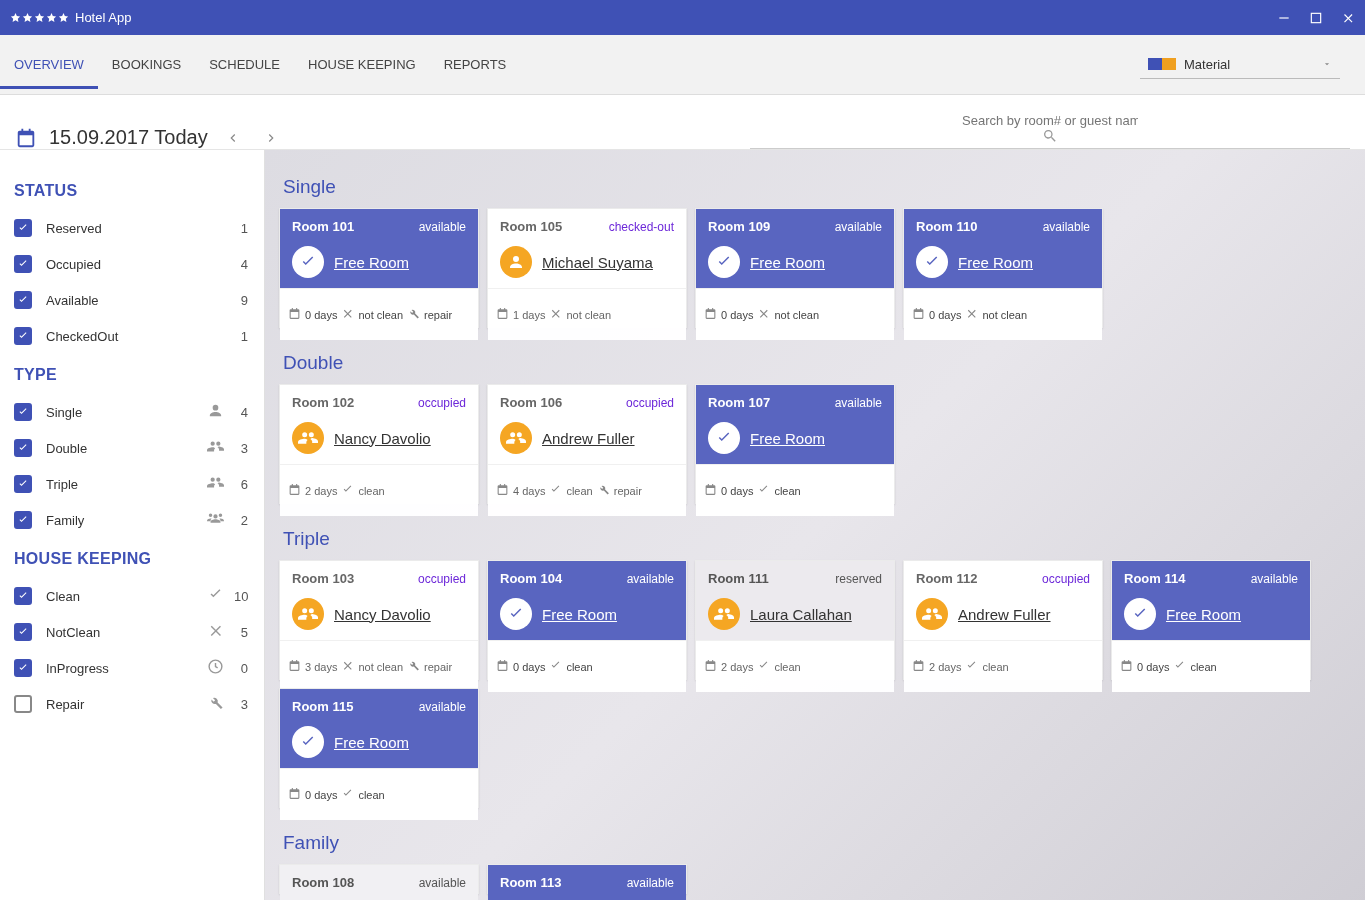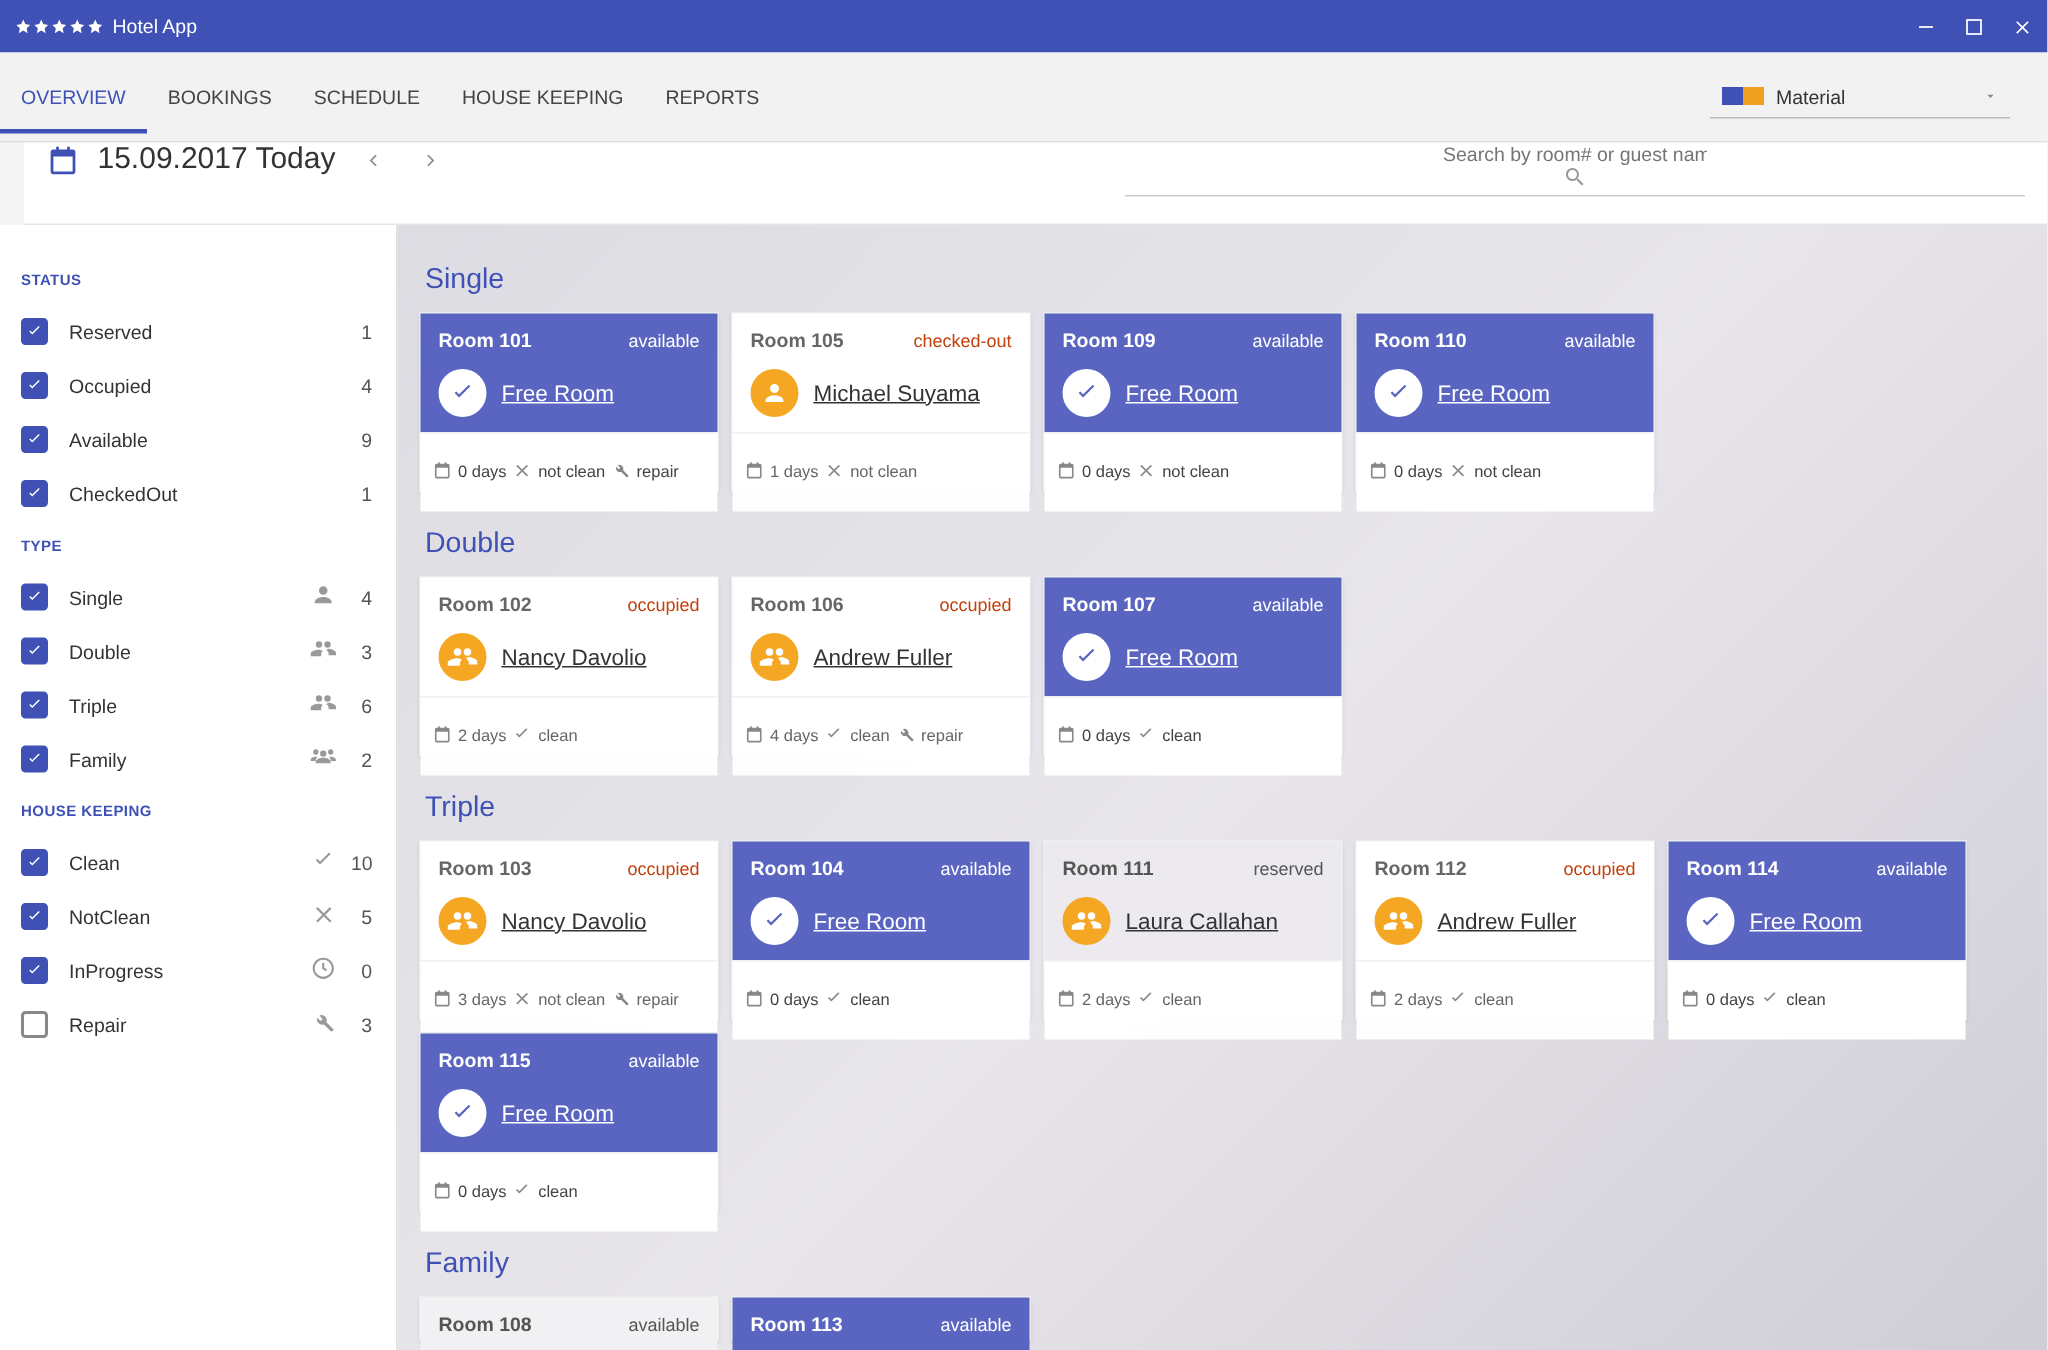--- a/index.html
+++ b/index.html
@@ -18,35 +18,35 @@
 .tab { padding: 0 14px; height: 48px; line-height: 48px; cursor: pointer; color: #444; font-size: 13px; text-transform: uppercase; }
 .tab.active { color: #3f51b5; border-bottom: 3px solid #3f51b5; font-weight: 500; }
 .theme-selector { margin-left: auto; margin-right: 25px; display: flex; align-items: center; gap: 8px; border-bottom: 1px solid #bbb; padding: 6px 8px; width: 200px; cursor: pointer; }
 .theme-swatch { display: flex; }
 .theme-swatch div:first-child { width: 14px; height: 12px; background: #3f51b5; }
 .theme-swatch div:last-child { width: 14px; height: 12px; background: #f0a020; }
 .theme-selector .label { color: #333; }
 .theme-selector svg { margin-left: auto; width: 10px; height: 10px; fill: #888; }
 
 
-.toolbar-row { background: #fff; height: 55px; display: flex; align-items: flex-start; padding: 0 15px; border-bottom: 1px solid #e5e5e5; margin-left: 16px; }
+.toolbar-row { background: #fff; height: 55px; display: flex; align-items: flex-end; padding: 0 15px; border-bottom: 1px solid #e5e5e5; }
 .date-area { display: flex; align-items: center; gap: 12px; }
 .date-area .cal-icon { width: 22px; height: 22px; fill: #3f51b5; }
 .date-area .date-text { font-size: 20px; color: #333; }
 .date-area .chev { width: 14px; height: 14px; fill: #888; cursor: pointer; margin: 0 6px; }
 .search-wrap { margin-left: auto; display: flex; align-items: center; border-bottom: 1px solid #ccc; width: 600px; padding-bottom: 4px; flex-direction: column; }
 .search-wrap input { border: none; outline: none; flex: 1; font-size: 13px; color: #666; background: transparent; }
 .search-wrap svg { width: 16px; height: 16px; fill: #999; }
 
 
 .body-area { display: flex; height: calc(900px - 35px - 48px - 55px); }
 
 
 .sidebar { width: 265px; background: #fff; border-right: 1px solid #e0e0e0; padding: 20px 16px 20px 14px; overflow-y: auto; }
-.filter-section-title { color: #3f51b5; font-weight: 600; font-size: 10px; margin: 12px 0 10px; letter-spacing: .3px; }
+.filter-section-title { color: #3f51b5; font-weight: 600; font-size: 16px; margin: 12px 0 10px; letter-spacing: .3px; }
 .filter-row { display: flex; align-items: center; height: 36px; cursor: pointer; }
 .cb { width: 18px; height: 18px; border: 2px solid #3f51b5; border-radius: 3px; display: flex; align-items: center; justify-content: center; margin-right: 14px; background: #3f51b5; }
 .cb svg { width: 12px; height: 12px; fill: white; }
 .cb.unchecked { background: #fff; border-color: #888; }
 .filter-label { color: #333; flex: 1; }
 .filter-icon { width: 17px; height: 17px; fill: #999; margin-right: 10px; }
 .filter-count { color: #555; width: 14px; text-align: right; }
 
 
 .main { flex: 1; overflow-y: auto; padding: 18px 10px 20px 14px; background: linear-gradient(135deg,#dddce2 0%,#e8e6eb 50%,#cfcdd4 100%); position: relative; }
@@ -67,21 +67,21 @@
 .badge-users { background: #f5a623; }
 .badge-users svg { width: 20px; height: 20px; fill: #fff; }
 .card-name { font-size: 15px; }
 .card-footer { background: rgba(255,255,255,.97); border-top: 1px solid rgba(0,0,0,.06); padding: 18px 8px; display: flex; align-items: center; gap: 4px; font-size: 11px; color: #666; }
 .card-footer svg { width: 13px; height: 13px; fill: #888; }
 
 .card.blue .card-top { background: #5965c0; color: #fff; }
 .card.blue .card-footer { background: #fff; color: #444; }
 .card.white .card-top { background: #fff; color: #333; }
 .card.white .card-room { color: #666; }
-.card.white .card-status { color: #c2410c; }
+.card.white .card-status { color: #6d28d9; }
 .card.grey .card-top { background: #eceaee; color: #333; }
 .card.grey .card-room { color: #555; }
 .card.grey .card-status { color: #555; }
 .card.grey2 .card-top { background: #f1f0f3; color: #333; }
 .card.grey2 .card-room { color: #555; }
 .card.grey2 .card-status { color: #555; }
 </style>
 </head>
 <body>
 

